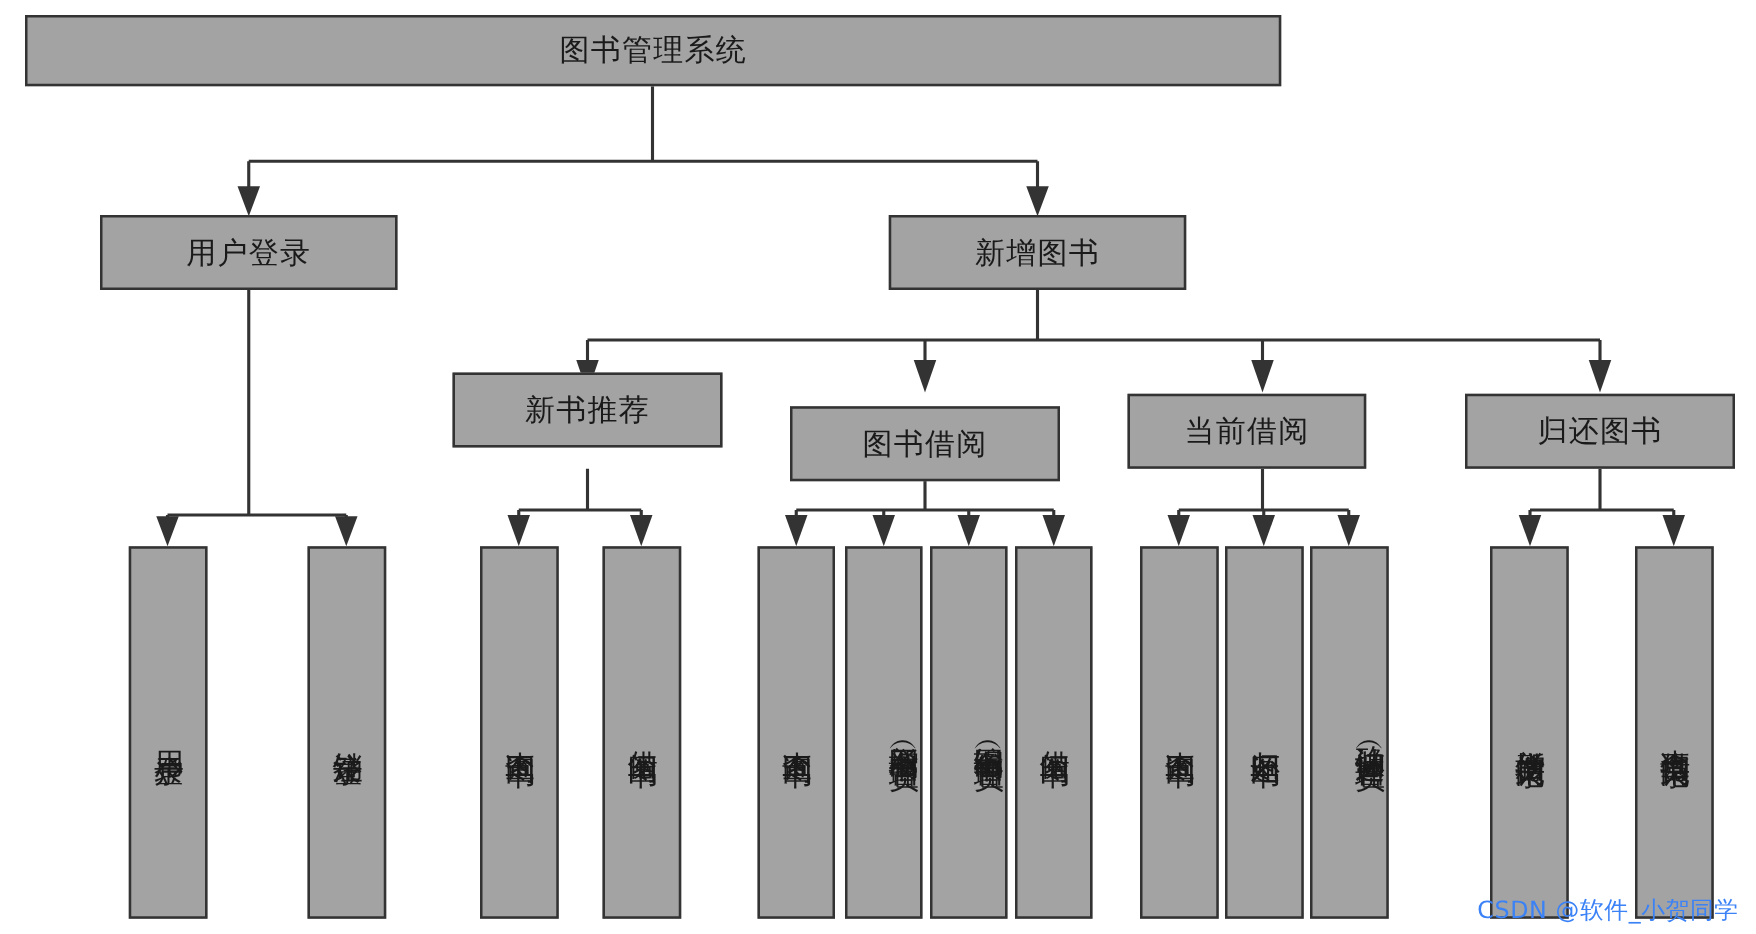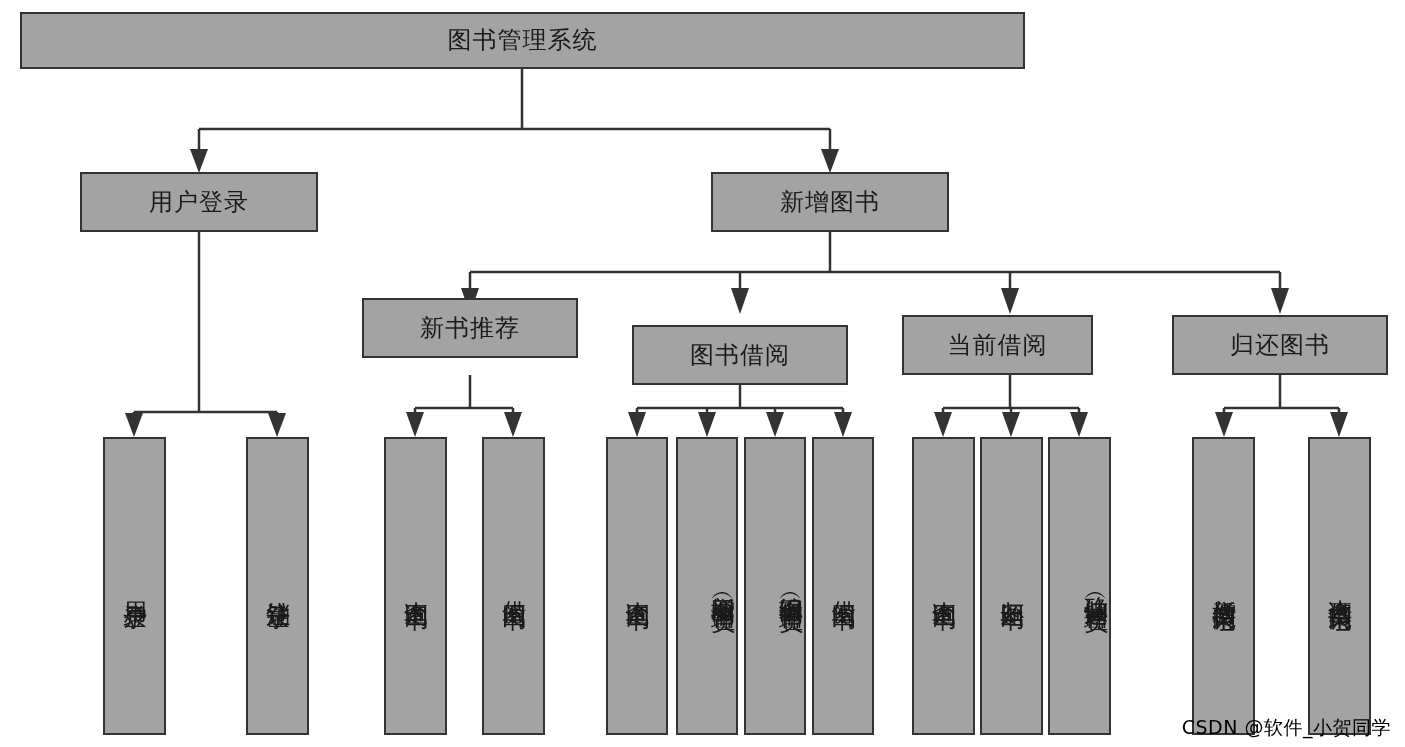--- a/index.html
+++ b/index.html
@@ -65,21 +65,21 @@
   }
   #wires polygon {
     fill: #333333;
   }
   
   #watermark {
     position: absolute;
     right: 14px;
     bottom: 6px;
     font-size: 19px;
-    color: #000000;
+    color: #3b82f6;
     letter-spacing: 0.5px;
     white-space: nowrap;
     font-family: "DejaVu Sans", "Liberation Sans", sans-serif;
   }
 </style>
 </head>
 <body>
 
 <div id="canvas">
 

